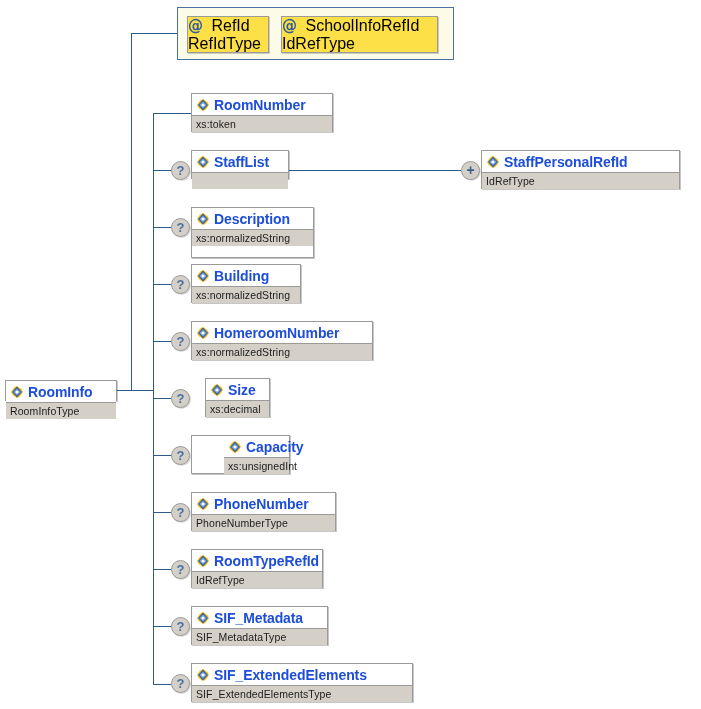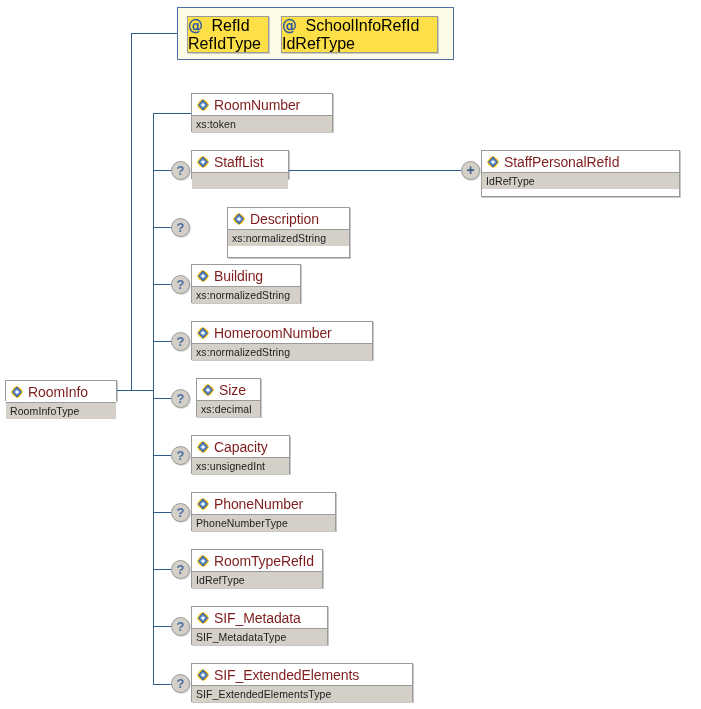--- a/index.html
+++ b/index.html
@@ -55,22 +55,22 @@
     display: flex;
     align-items: center;
     padding: 0 4px;
     font-size: 10.5px;
     color: #1b1b1b;
     white-space: nowrap;
     letter-spacing: 0.1px;
   }
   .node .label {
     font-size: 14px;
-    font-weight: normal;
-    color: #7f1d1d;
+    font-weight: bold;
+    color: #1d4ed8;
     letter-spacing: -0.1px;
     line-height: 1;
   }
 
   
   .icon {
     display: inline-block;
     flex: 0 0 auto;
     width: 14px;
     height: 14px;
@@ -213,21 +213,21 @@
           <path d="M7 3.2 L10.8 7 L7 10.8 L3.2 7 Z" fill="#6f9ad4"></path>
           <circle cx="7" cy="7" r="1.6" fill="#ffffff"></circle>
         </svg>
       </span>
       <span class="label">StaffList</span>
     </div>
     <div class="type-row"></div>
   </div>
 
   <div class="marker" style="left:171px; top:218px;">?</div>
-  <div class="node" style="left:191px; top:207px; width:123px; height:51px;margin-left:36px;">
+  <div class="node" style="left:191px; top:207px; width:123px; height:51px;">
     <div class="name-row">
       <span class="icon">
         <svg width="14" height="14" viewBox="0 0 14 14">
           <path d="M7 1 L11.5 4 L13 7 L10 11.5 L7 13 L2.5 10 L1 7 L4 2.5 Z" fill="#f5c21b"></path>
           <path d="M7 1.5 L12 7 L7 12.5 L2 7 Z" fill="#2f5a9e"></path>
           <path d="M7 3.2 L10.8 7 L7 10.8 L3.2 7 Z" fill="#6f9ad4"></path>
           <circle cx="7" cy="7" r="1.6" fill="#ffffff"></circle>
         </svg>
       </span>
       <span class="label">Description</span>
@@ -261,37 +261,37 @@
           <path d="M7 3.2 L10.8 7 L7 10.8 L3.2 7 Z" fill="#6f9ad4"></path>
           <circle cx="7" cy="7" r="1.6" fill="#ffffff"></circle>
         </svg>
       </span>
       <span class="label">HomeroomNumber</span>
     </div>
     <div class="type-row">xs:normalizedString</div>
   </div>
 
   <div class="marker" style="left:171px; top:389px;">?</div>
-  <div class="node" style="left:196px; top:378px; width:65px; height:39px;">
+  <div class="node" style="left:205px; top:378px; width:65px; height:39px;">
     <div class="name-row">
       <span class="icon">
         <svg width="14" height="14" viewBox="0 0 14 14">
           <path d="M7 1 L11.5 4 L13 7 L10 11.5 L7 13 L2.5 10 L1 7 L4 2.5 Z" fill="#f5c21b"></path>
           <path d="M7 1.5 L12 7 L7 12.5 L2 7 Z" fill="#2f5a9e"></path>
           <path d="M7 3.2 L10.8 7 L7 10.8 L3.2 7 Z" fill="#6f9ad4"></path>
           <circle cx="7" cy="7" r="1.6" fill="#ffffff"></circle>
         </svg>
       </span>
       <span class="label">Size</span>
     </div>
     <div class="type-row">xs:decimal</div>
   </div>
 
   <div class="marker" style="left:171px; top:446px;">?</div>
-  <div class="node" style="left:191px; top:435px; width:99px; height:39px;">
+  <div class="node" style="left:191px; top:435px; width:99px; height:39px;padding-left:32px;">
     <div class="name-row">
       <span class="icon">
         <svg width="14" height="14" viewBox="0 0 14 14">
           <path d="M7 1 L11.5 4 L13 7 L10 11.5 L7 13 L2.5 10 L1 7 L4 2.5 Z" fill="#f5c21b"></path>
           <path d="M7 1.5 L12 7 L7 12.5 L2 7 Z" fill="#2f5a9e"></path>
           <path d="M7 3.2 L10.8 7 L7 10.8 L3.2 7 Z" fill="#6f9ad4"></path>
           <circle cx="7" cy="7" r="1.6" fill="#ffffff"></circle>
         </svg>
       </span>
       <span class="label">Capacity</span>
@@ -357,21 +357,21 @@
           <path d="M7 3.2 L10.8 7 L7 10.8 L3.2 7 Z" fill="#6f9ad4"></path>
           <circle cx="7" cy="7" r="1.6" fill="#ffffff"></circle>
         </svg>
       </span>
       <span class="label">SIF_ExtendedElements</span>
     </div>
     <div class="type-row">SIF_ExtendedElementsType</div>
   </div>
 
   <div class="marker plus" style="left:461px; top:161px;">+</div>
-  <div class="node" style="left:481px; top:150px; width:199px; height:47px;">
+  <div class="node" style="left:481px; top:150px; width:199px; height:39px;">
     <div class="name-row">
       <span class="icon">
         <svg width="14" height="14" viewBox="0 0 14 14">
           <path d="M7 1 L11.5 4 L13 7 L10 11.5 L7 13 L2.5 10 L1 7 L4 2.5 Z" fill="#f5c21b"></path>
           <path d="M7 1.5 L12 7 L7 12.5 L2 7 Z" fill="#2f5a9e"></path>
           <path d="M7 3.2 L10.8 7 L7 10.8 L3.2 7 Z" fill="#6f9ad4"></path>
           <circle cx="7" cy="7" r="1.6" fill="#ffffff"></circle>
         </svg>
       </span>
       <span class="label">StaffPersonalRefId</span>

